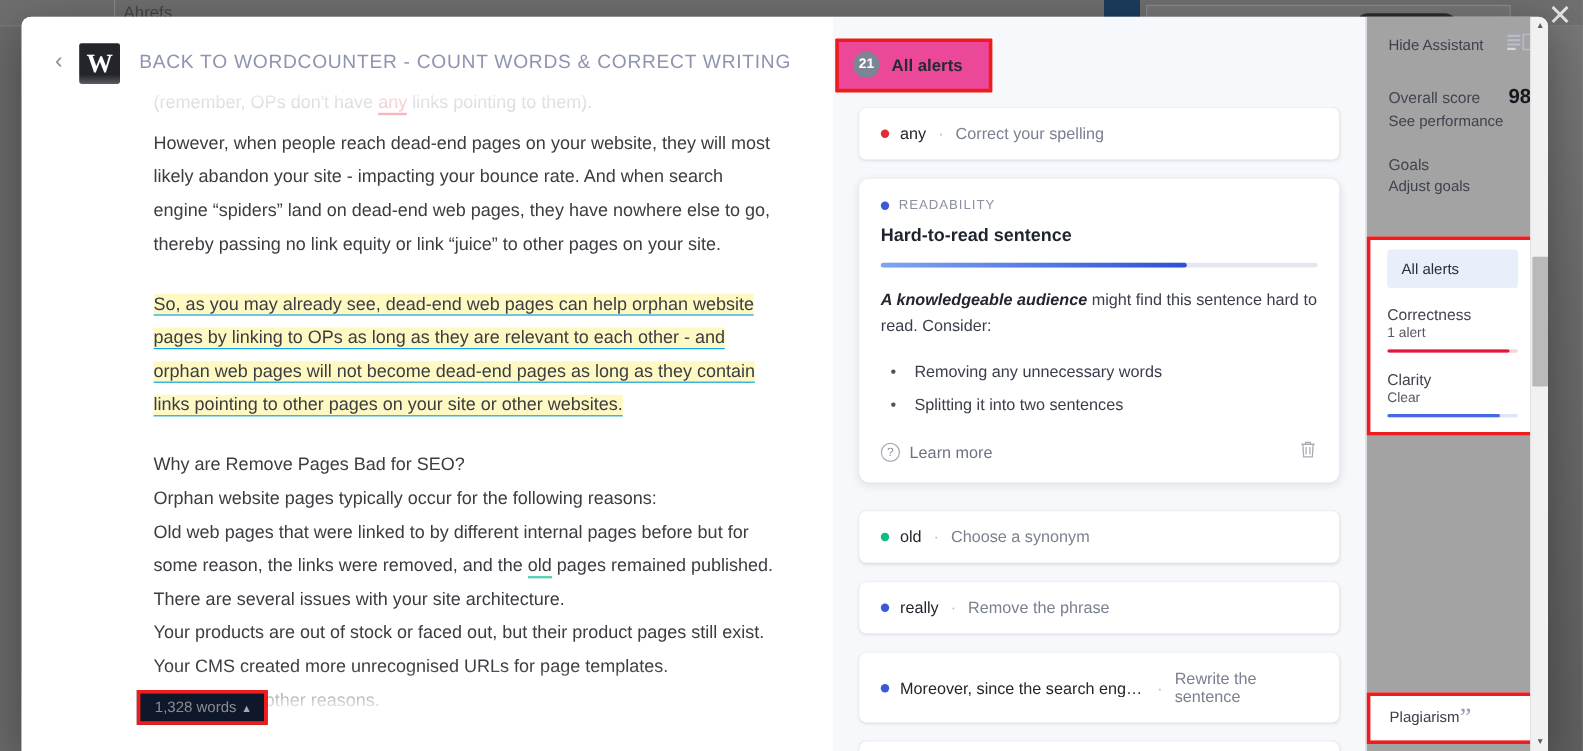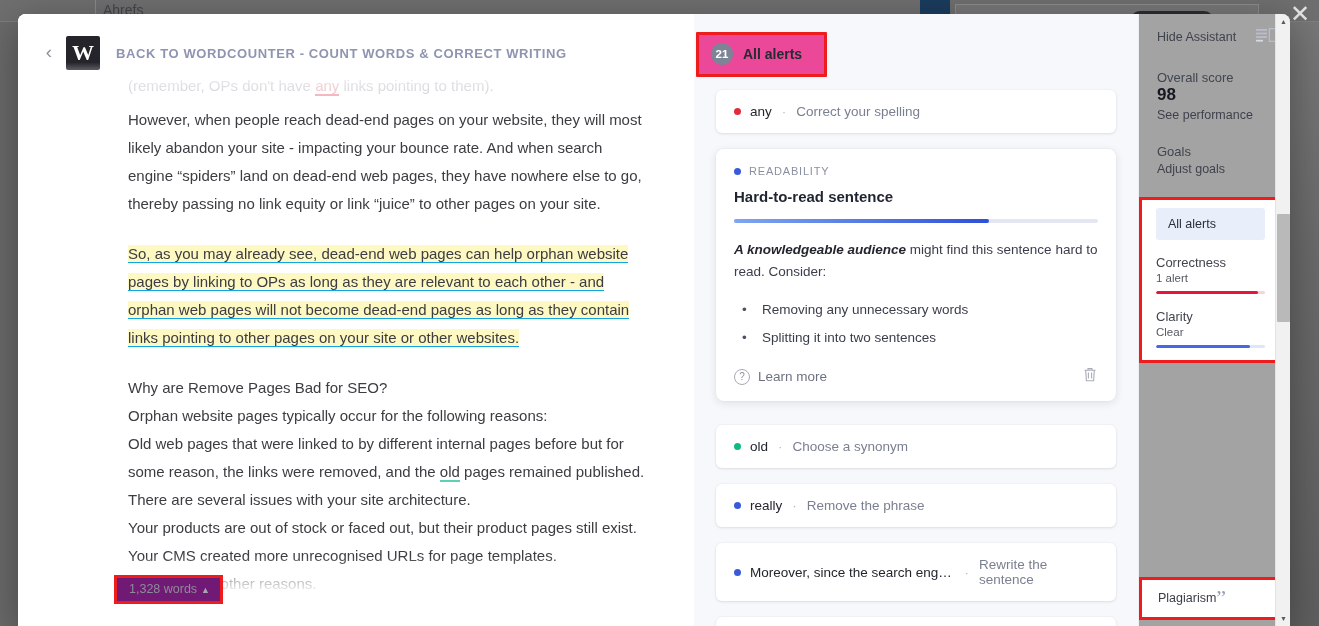--- a/index.html
+++ b/index.html
@@ -79,22 +79,22 @@
     width: 18px; height: 22px; color:#8d8f9a; font-size: 19px; line-height: 20px;
     cursor: pointer; font-weight: 300; text-align:center;
   }
   .w-logo {
     width: 34px; height: 34px; background: #24242b; color: #fff;
     font-size: 22px; font-weight: 700; display: flex; align-items: center;
     justify-content: center; margin-left: 8px; border-radius: 2px;
     font-family: "Liberation Serif", serif;
   }
   .back-label {
-    margin-left: 16px; color: #8f94b0; font-size: 13px; letter-spacing: .6px;
-    font-weight: 700; cursor: pointer; text-transform: uppercase;
+    margin-left: 16px; color: #8f94b0; font-size: 16px; letter-spacing: .6px;
+    font-weight: 400; cursor: pointer; text-transform: uppercase;
   }
 
   .doc-body {
     position: absolute; top: 0; left: 0; right: 0; bottom: 0;
     padding: 58px 44px 60px 110px;
     font-size: 15px; color: #3c3c42; line-height: 28px;
   }
   .faded-line {
     color: #d9d9de; white-space: nowrap; overflow: hidden;
     position: relative; top: 0px;
@@ -108,21 +108,21 @@
   .sel {
     background: #fef9c3;
     border-bottom: 1px solid #0ea5e9;
     box-shadow: 0 0 0 0 transparent;
   }
   .synonym-underline { border-bottom: 2px solid #5fd0b4; }
 
   .wordcount-wrap {
     position: absolute; left: 96px; bottom: 22px;
     border: 3px solid #ee1c1c; padding: 4px 10px 5px 12px;
-    background: #701a75; z-index: 6;
+    background: #0f172a; z-index: 6;
   }
   .wordcount { font-size: 12.5px; color: #8b8d96; white-space: nowrap; }
   .wordcount .caret { color:#a5a7b0; font-size: 9px; margin-left: 4px; }
   .doc-fade-bottom {
     position: absolute; left: 0; right: 0; bottom: 0; height: 70px;
     background: linear-gradient(180deg, rgba(255,255,255,0) 0%, #fff 55%);
     z-index: 4; pointer-events: none;
   }
 
   
@@ -183,21 +183,21 @@
   .trash { cursor: pointer; opacity: .65; }
 
   
   .side-col {
     flex: 1 1 auto; height: 100%; background: #a3a3a3; position: relative;
     border-left: 1px solid #eceef3; padding: 0;
   }
   .side-inner { padding: 14px 14px 0 18px; }
   .hide-assistant { display: flex; align-items: center; justify-content: space-between; cursor: pointer; }
   .hide-assistant .txt { font-size: 12.5px; color: #3e424d; }
-  .side-score-row { display: flex; align-items: flex-start; justify-content: space-between; margin-top: 24px; flex-direction: column; }
+  .side-score-row { display: flex; align-items: center; justify-content: space-between; margin-top: 24px; }
   .side-score-lbl { font-size: 13px; color: #41454f; }
   .side-score-val { font-size: 17px; font-weight: 700; color: #15181f; }
   .side-sub { font-size: 12.5px; color: #3e424d; margin-top: 3px; cursor: pointer; }
   .side-goals { font-size: 13px; color: #41454f; margin-top: 22px; }
 
   .cats-box {
     position: absolute; top: 183px; left: 0px; right: 8px;
     border: 3px solid #ee1c1c; background: #fff; padding: 8px 14px 12px 14px;
   }
   .cat-all {

